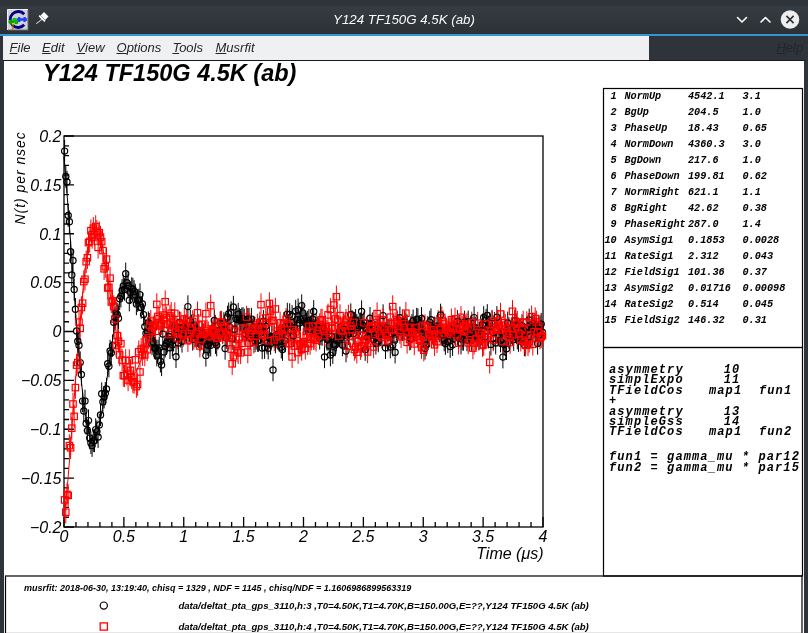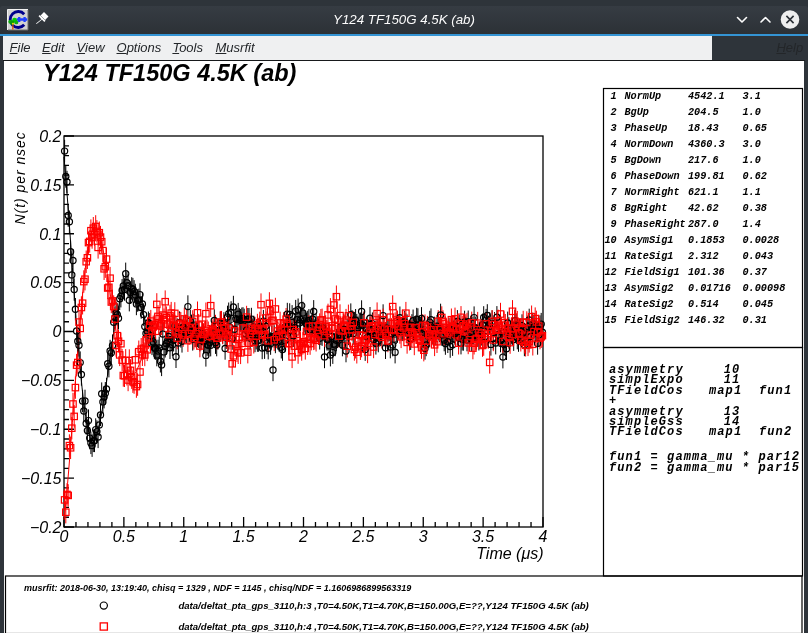--- a/index.html
+++ b/index.html
@@ -1,18 +1,18 @@
 <!DOCTYPE html>
 <html><head><meta charset="utf-8"><style>
 html,body{margin:0;padding:0;width:808px;height:633px;overflow:hidden;background:#2e343a;}
 *{box-sizing:border-box;}
 #win{position:absolute;left:0;top:6px;width:808px;height:633px;font-family:"Liberation Sans",sans-serif;font-style:italic;}
 #titlebar{position:absolute;left:0;top:0;width:808px;height:28px;background:linear-gradient(#363c43,#2c3136);border-radius:3px 3px 0 0;}
 #blueline{position:absolute;left:0;top:28px;width:808px;height:2px;background:#3494d4;}
-#menubar{position:absolute;left:3px;top:30px;width:709px;height:24px;background:#eff0f1;}
+#menubar{position:absolute;left:3px;top:30px;width:646px;height:24px;background:#eff0f1;}
 #menuline{position:absolute;left:3px;top:54px;width:802px;height:1px;background:#17191b;}
 #canvas{position:absolute;left:4px;top:55px;width:800px;height:574px;background:#fff;}
 .mi{position:absolute;top:4px;font-size:13px;color:#232629;}
 .mi span{text-decoration:underline;}
 #title{position:absolute;left:0;top:5.5px;width:808px;text-align:center;color:#fcfcfc;font-size:13.3px;}
 svg{position:absolute;left:0;top:0;}
 </style></head><body>
 <div id="win">
   <div id="titlebar">
     <div id="title">Y124 TF150G 4.5K (ab)</div>

